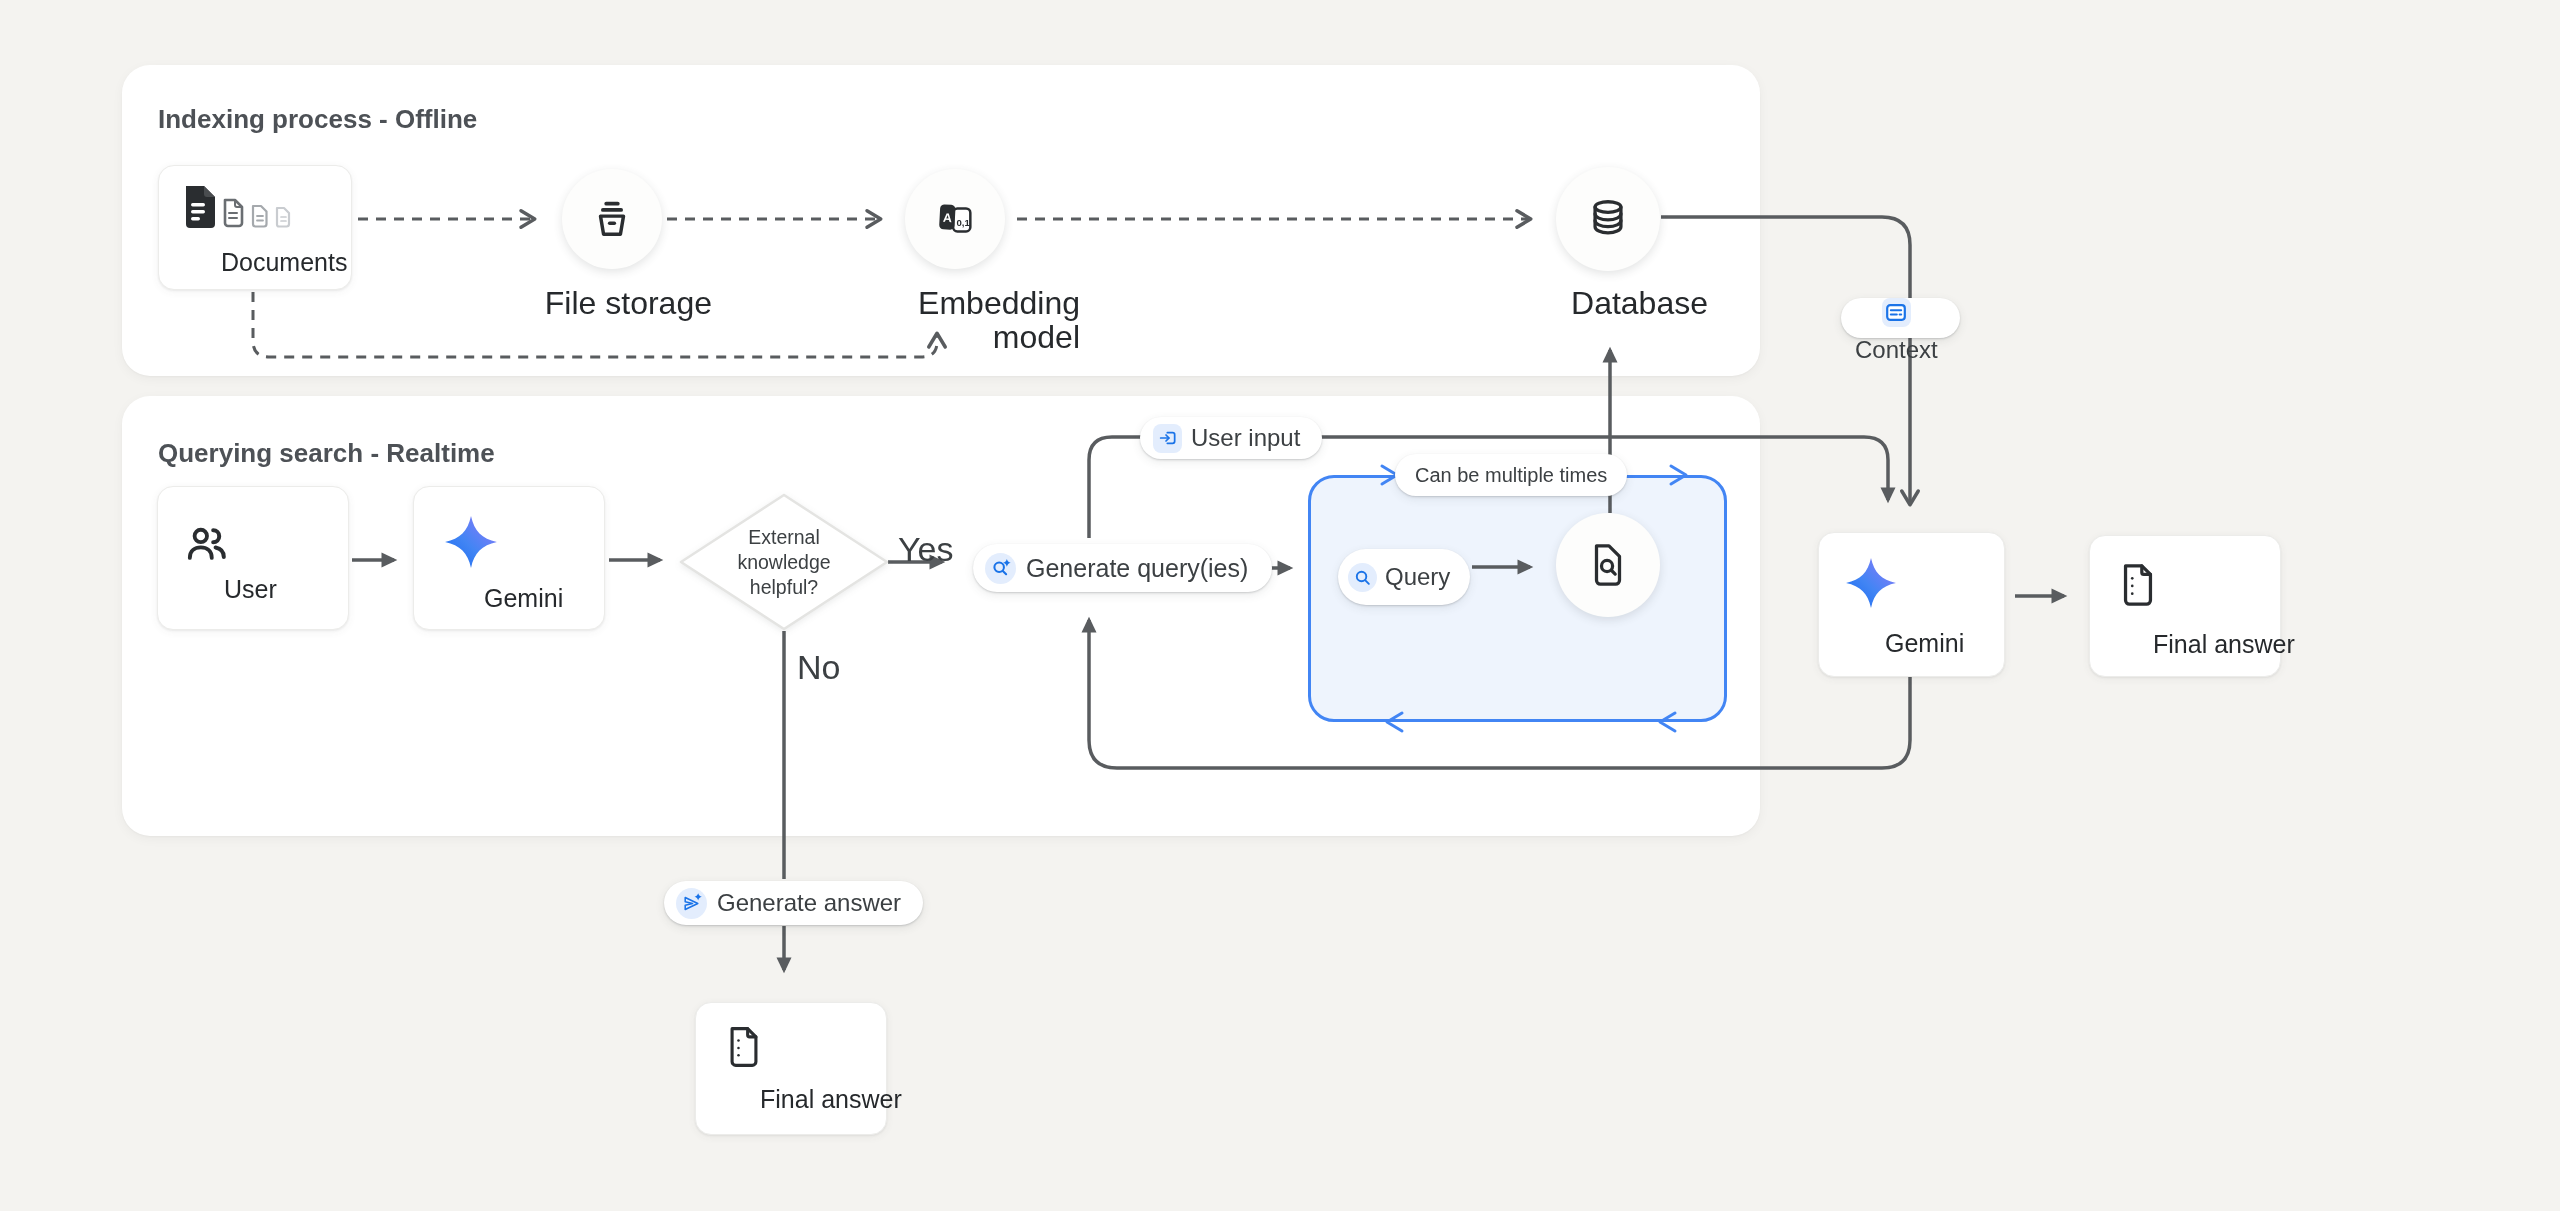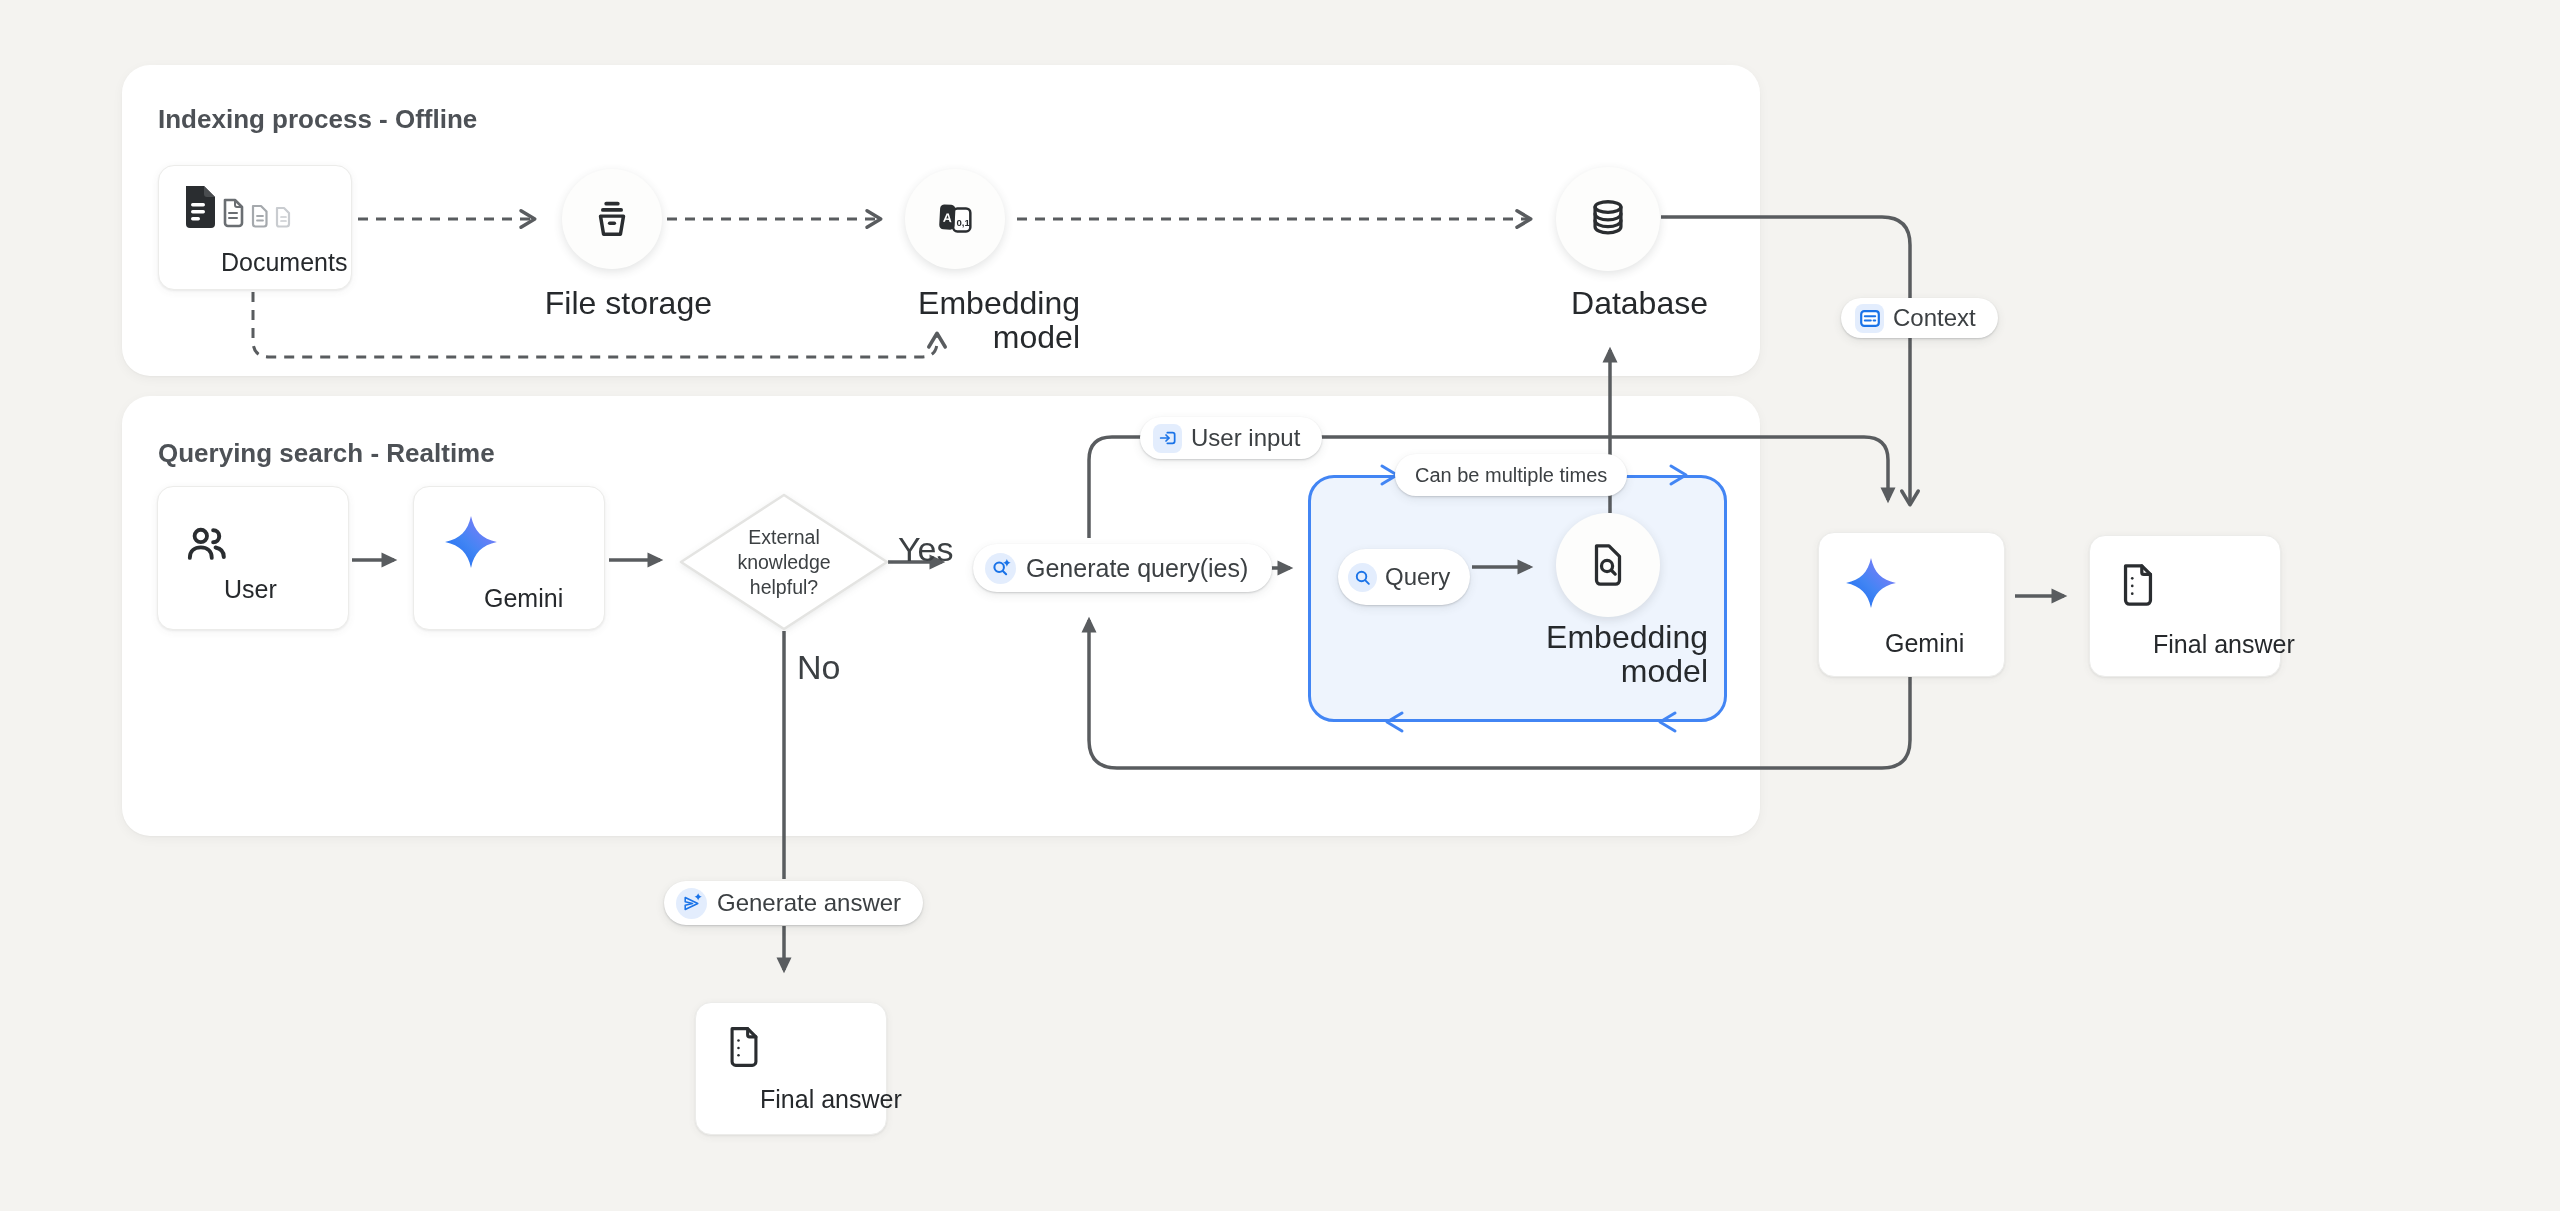--- a/index.html
+++ b/index.html
@@ -140,21 +140,21 @@
   <div class="circle" style="left:1556px; top:167px; width:104px; height:104px;">
     <svg width="46" height="46" viewBox="0 0 48 48" fill="none" stroke="var(--c-icon-dark,#2a2d30)" stroke-width="3.4" stroke-linecap="round">
       <ellipse cx="24" cy="11.5" rx="13.5" ry="5.5"></ellipse>
       <path d="M10.5 11.5 v20.5 c0 3.6 6 6.5 13.5 6.5 s13.5 -2.9 13.5 -6.5 V11.5"></path>
       <path d="M10.5 18.5 c0 3.6 6 6.5 13.5 6.5 s13.5 -2.9 13.5 -6.5"></path>
       <path d="M10.5 25.5 c0 3.6 6 6.5 13.5 6.5 s13.5 -2.9 13.5 -6.5"></path>
     </svg>
   </div>
   <div class="nlabel" style="left:1508px; top:286px; width:200px;">Database</div>
 
-  <div class="pill" style="left:1841px; top:298px; height:40px; padding:0 22px 0 14px; gap:9px;">
+  <div class="pill" style="left:1841px; top:298px; height:40px; padding:0 22px 0 14px; gap:9px;flex-direction:column;">
     <span class="sqbg">
       <svg width="20" height="17" viewBox="0 0 20 17" fill="none" stroke="var(--c-icon-blue,#1a73e8)" stroke-width="2.2" stroke-linecap="round">
         <rect x="1.2" y="1.2" width="17.6" height="14.6" rx="3" fill="#ffffff"></rect>
         <path d="M4.8 6.2 h10.4" stroke-width="2"></path>
         <path d="M4.8 10.6 h6" stroke-width="2"></path>
         <path d="M13.6 10.6 h1.6" stroke-width="2"></path>
       </svg>
     </span>
     <span>Context</span>
   </div>
@@ -223,24 +223,20 @@
     <span>Query</span>
   </div>
 
   <div class="circle" style="left:1556px; top:513px; width:104px; height:104px;">
     <svg width="46" height="46" viewBox="0 0 48 48" fill="none" stroke="var(--c-icon-dark,#2a2d30)" stroke-width="3.4" stroke-linecap="round" stroke-linejoin="round">
       <path d="M12 4 h13 l11 11 v25 a4 4 0 0 1 -4 4 H16 a4 4 0 0 1 -4 -4 z"></path>
       <circle cx="23" cy="25" r="5.8"></circle>
       <path d="M27.5 29.5 L31.5 33.5"></path>
     </svg>
   </div>
-  <div class="nlabel" style="left:1508px; top:620px; width:200px;">
-    <div>Embedding</div>
-    <div>model</div>
-  </div>
 
 
   <div class="pill" style="left:664px; top:881px; height:44px; padding:0 22px 0 12px;">
     <span class="cirbg">
       <svg width="21" height="21" viewBox="0 0 30 30" fill="none" stroke="var(--c-icon-blue,#1a73e8)" stroke-width="2.2" stroke-linejoin="round" stroke-linecap="round">
         <path d="M6 23.5 L24 15 L6 6.5 v6 L16.5 15 L6 17.5 z"></path>
         <use href="#sparkle4" x="24.5" y="5.5" fill="var(--c-icon-blue,#1a73e8)" stroke="none"></use>
       </svg>
     </span>
     <span>Generate answer</span>

